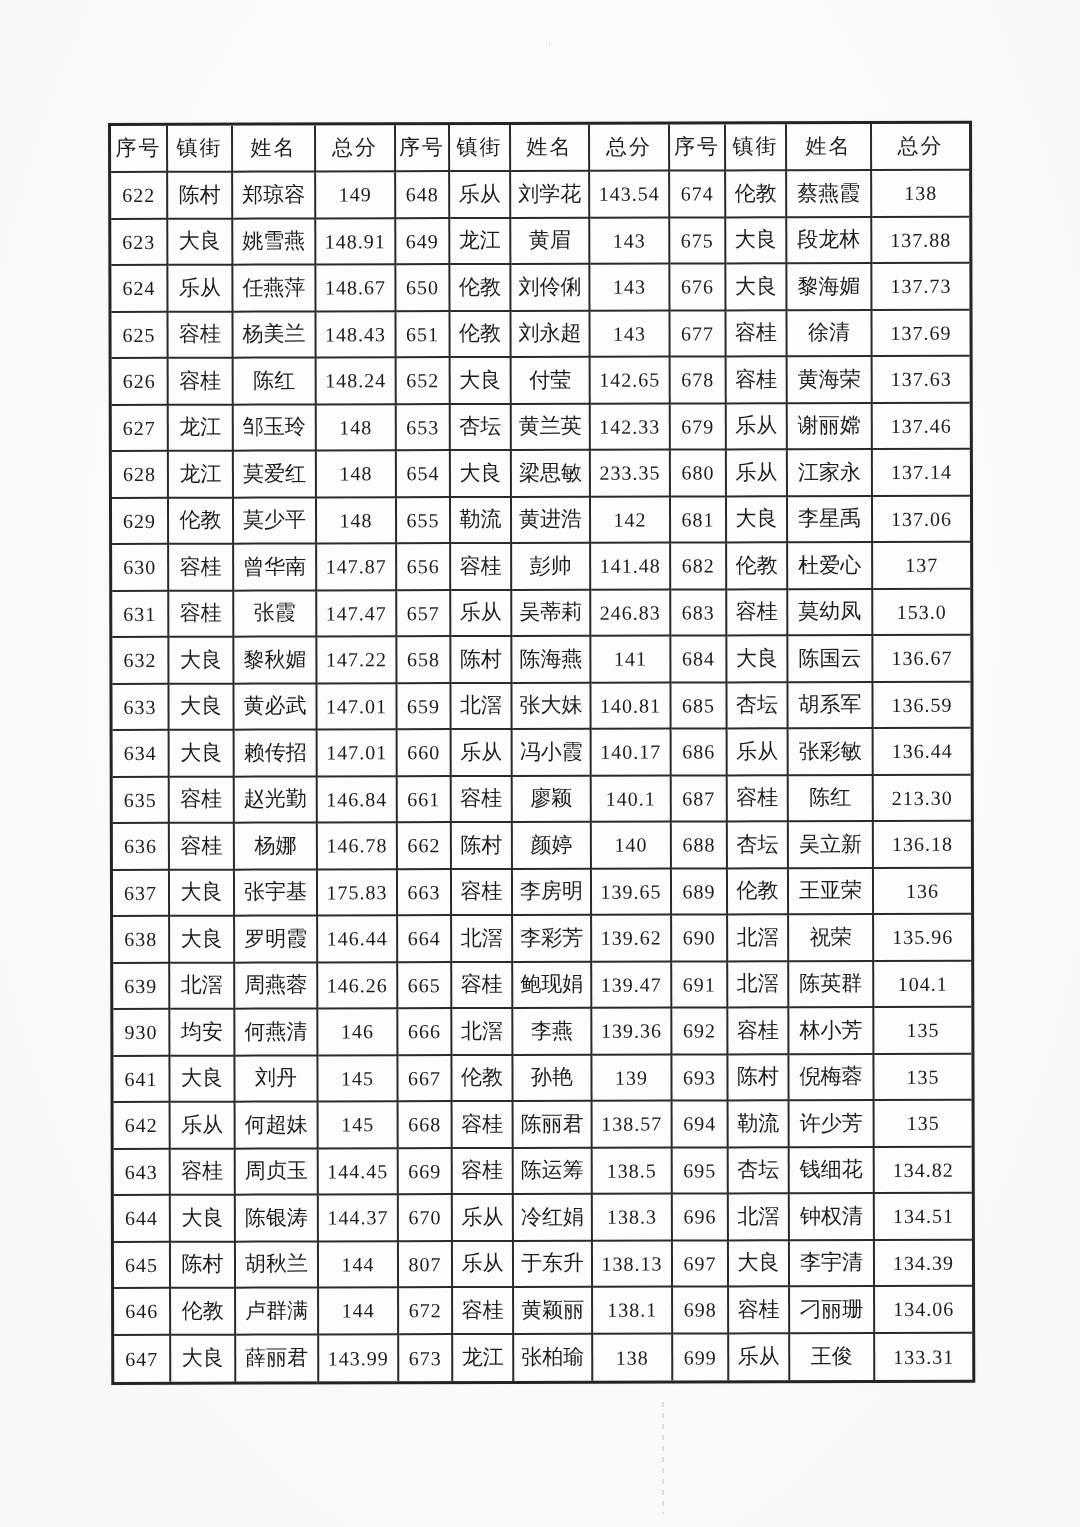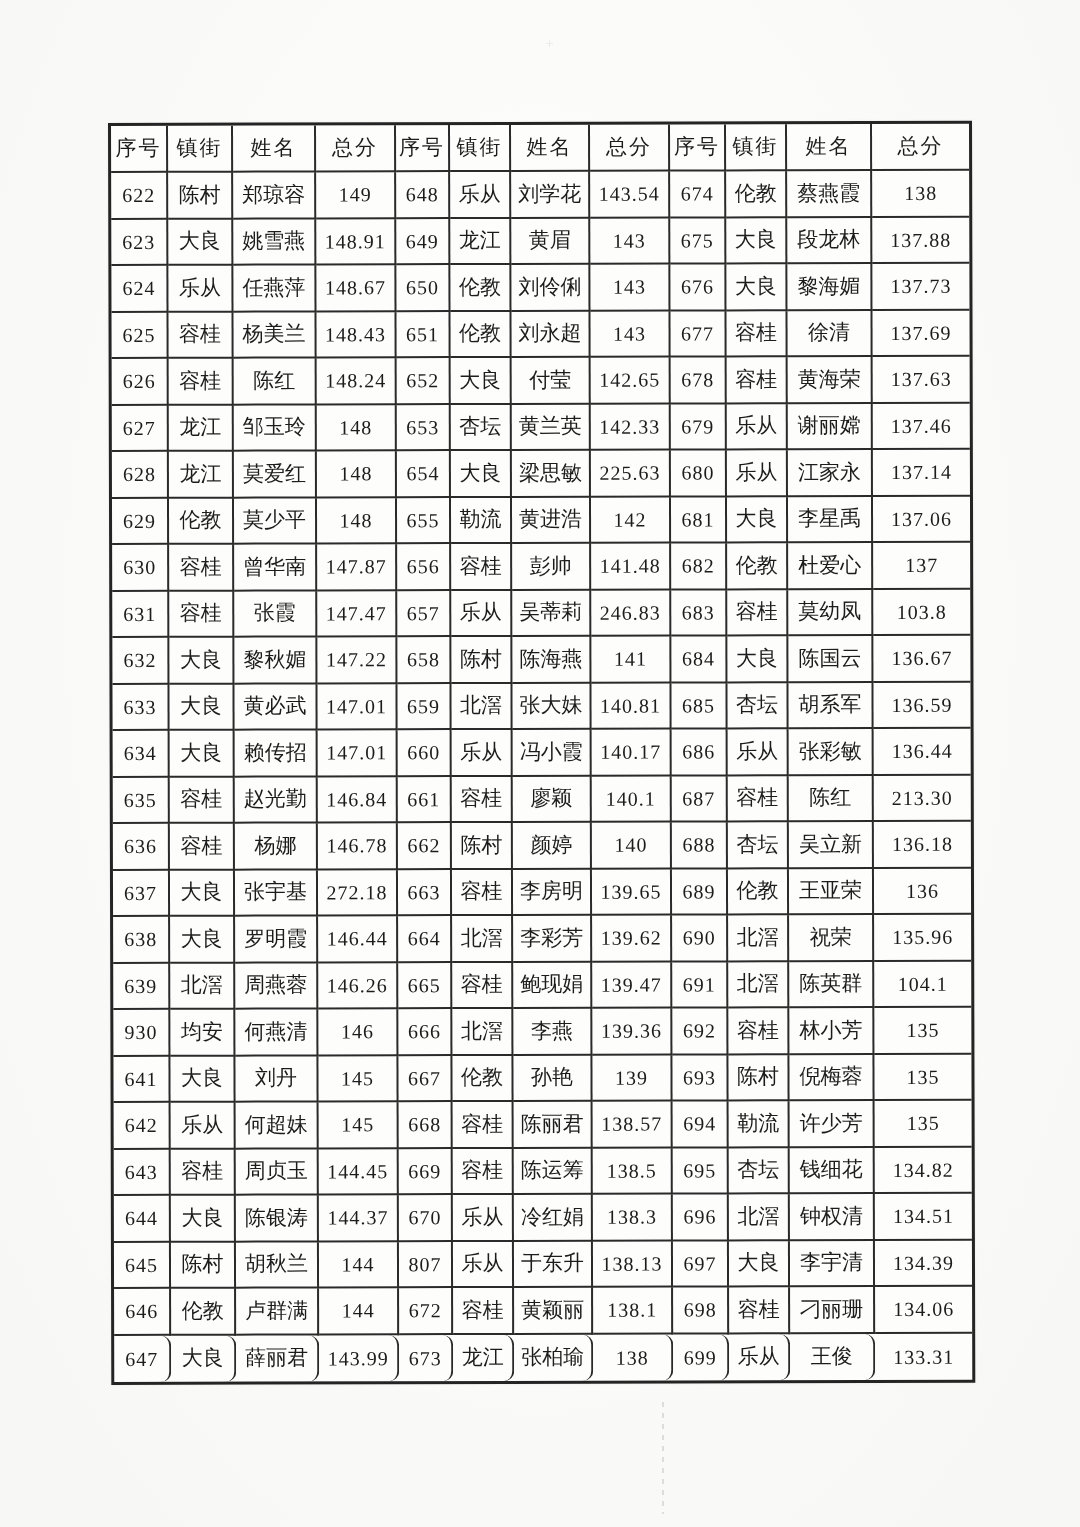--- a/index.html
+++ b/index.html
@@ -42,21 +42,21 @@
     display: flex;
     align-items: center;
     justify-content: center;
     font-size: 21px;
     line-height: 1;
     white-space: nowrap;
     overflow: hidden;
     background: transparent;
   }
   .cell.col-last { border-right: none; }
-  .cell.row-last { border-bottom: none; border-radius: 10px; }
+  .cell.row-last { border-bottom: none; }
   .cell.header { font-size: 21px; letter-spacing: 2px; }
   .cell.score { letter-spacing: 1px; font-size: 20px; }
   .cell.index { font-size: 20px; letter-spacing: 1px; }
   
   .artifact-dot {
     position: absolute;
     left: 546px;
     top: 40px;
     width: 7px;
     height: 7px;
@@ -167,21 +167,21 @@
       <div class="cell body town">乐从</div>
       <div class="cell body name">谢丽嫦</div>
       <div class="cell body score col-last">137.46</div>
       <div class="cell body index">628</div>
       <div class="cell body town">龙江</div>
       <div class="cell body name">莫爱红</div>
       <div class="cell body score">148</div>
       <div class="cell body index">654</div>
       <div class="cell body town">大良</div>
       <div class="cell body name">梁思敏</div>
-      <div class="cell body score">225.63</div>
+      <div class="cell body score">233.35</div>
       <div class="cell body index">680</div>
       <div class="cell body town">乐从</div>
       <div class="cell body name">江家永</div>
       <div class="cell body score col-last">137.14</div>
       <div class="cell body index">629</div>
       <div class="cell body town">伦教</div>
       <div class="cell body name">莫少平</div>
       <div class="cell body score">148</div>
       <div class="cell body index">655</div>
       <div class="cell body town">勒流</div>
@@ -207,21 +207,21 @@
       <div class="cell body town">容桂</div>
       <div class="cell body name">张霞</div>
       <div class="cell body score">147.47</div>
       <div class="cell body index">657</div>
       <div class="cell body town">乐从</div>
       <div class="cell body name">吴蒂莉</div>
       <div class="cell body score">246.83</div>
       <div class="cell body index">683</div>
       <div class="cell body town">容桂</div>
       <div class="cell body name">莫幼凤</div>
-      <div class="cell body score col-last">103.8</div>
+      <div class="cell body score col-last">153.0</div>
       <div class="cell body index">632</div>
       <div class="cell body town">大良</div>
       <div class="cell body name">黎秋媚</div>
       <div class="cell body score">147.22</div>
       <div class="cell body index">658</div>
       <div class="cell body town">陈村</div>
       <div class="cell body name">陈海燕</div>
       <div class="cell body score">141</div>
       <div class="cell body index">684</div>
       <div class="cell body town">大良</div>
@@ -271,21 +271,21 @@
       <div class="cell body town">陈村</div>
       <div class="cell body name">颜婷</div>
       <div class="cell body score">140</div>
       <div class="cell body index">688</div>
       <div class="cell body town">杏坛</div>
       <div class="cell body name">吴立新</div>
       <div class="cell body score col-last">136.18</div>
       <div class="cell body index">637</div>
       <div class="cell body town">大良</div>
       <div class="cell body name">张宇基</div>
-      <div class="cell body score">272.18</div>
+      <div class="cell body score">175.83</div>
       <div class="cell body index">663</div>
       <div class="cell body town">容桂</div>
       <div class="cell body name">李房明</div>
       <div class="cell body score">139.65</div>
       <div class="cell body index">689</div>
       <div class="cell body town">伦教</div>
       <div class="cell body name">王亚荣</div>
       <div class="cell body score col-last">136</div>
       <div class="cell body index">638</div>
       <div class="cell body town">大良</div>

